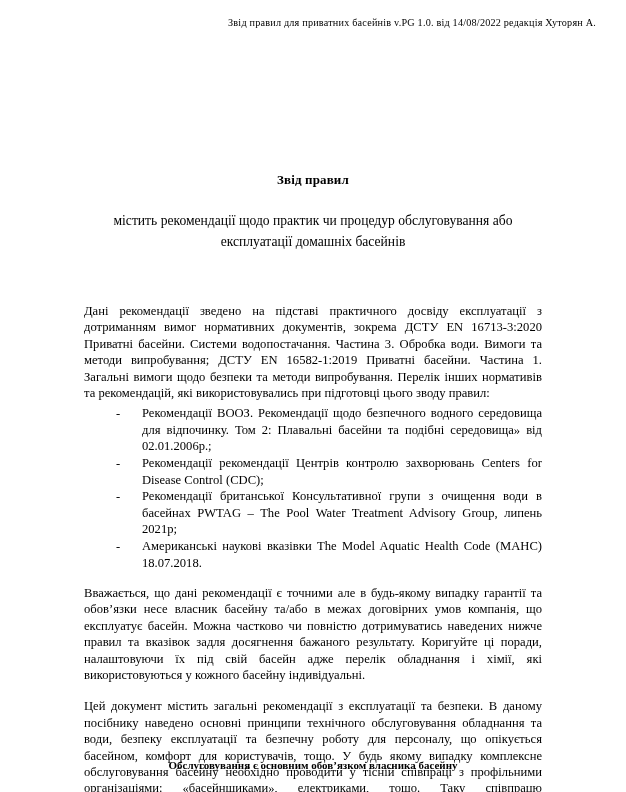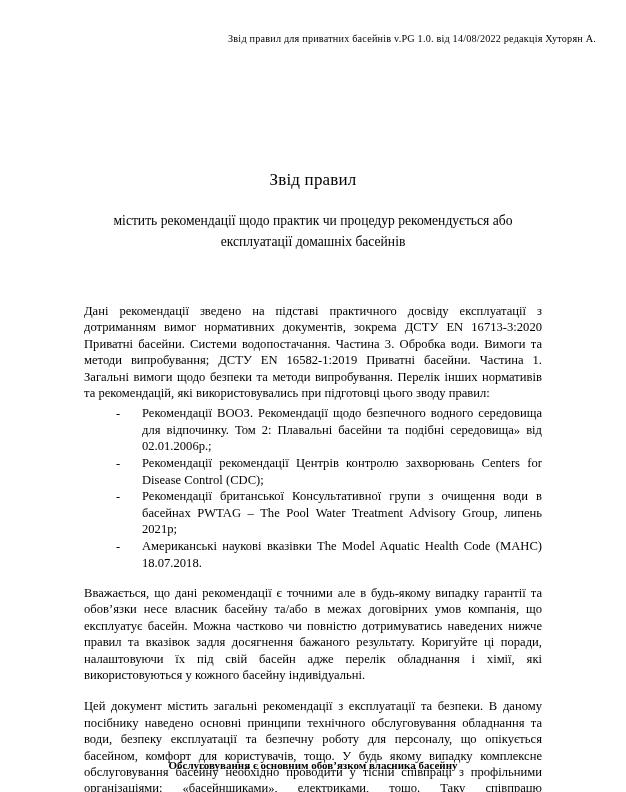--- a/index.html
+++ b/index.html
@@ -29,34 +29,33 @@
   .doc-header {
     position: absolute;
     top: 17px;
     left: 0;
     right: 30px;
     text-align: right;
     font-size: 10.2px;
     line-height: 12px;
     letter-spacing: 0.02em;
     white-space: nowrap;
-    margin-top: 16px;
   }
 
   
   .title-block {
     position: absolute;
     top: 168px;
     left: 84px;
     width: 458px;
     text-align: center;
   }
   .doc-title {
-    font-size: 17px;
-    font-weight: normal;
+    font-size: 13px;
+    font-weight: bold;
     line-height: 24px;
     margin: 0 0 18px 0;
     letter-spacing: 0.01em;
   }
   .doc-subtitle {
     font-size: 13.6px;
     line-height: 21px;
     margin: 0;
     padding: 0 28px;
   }
@@ -114,21 +113,21 @@
 </style>
 </head>
 <body>
 
 <div class="page">
 
   <div class="doc-header">Звід правил для приватних басейнів v.PG 1.0. від 14/08/2022 редакція Хуторян А.</div>
 
   <div class="title-block">
     <h1 class="doc-title">Звід правил</h1>
-    <p class="doc-subtitle">містить рекомендації щодо практик чи процедур рекомендується або експлуатації домашніх басейнів</p>
+    <p class="doc-subtitle">містить рекомендації щодо практик чи процедур обслуговування або експлуатації домашніх басейнів</p>
   </div>
 
   <div class="body-block">
 
     <p class="para tight">Дані рекомендації зведено на підставі практичного досвіду експлуатації з дотриманням вимог нормативних документів, зокрема ДСТУ EN 16713-3:2020 Приватні басейни. Системи водопостачання. Частина 3. Обробка води. Вимоги та методи випробування; ДСТУ EN 16582-1:2019 Приватні басейни. Частина 1. Загальні вимоги щодо безпеки та методи випробування. Перелік інших нормативів та рекомендацій, які використовувались при підготовці цього зводу правил:</p>
 
     <ul class="ref-list">
       <li>
         <span class="dash">-</span>
         <span>Рекомендації ВООЗ. Рекомендації щодо безпечного водного середовища для відпочинку. Том 2: Плавальні басейни та подібні середовища» від 02.01.2006р.;</span>

